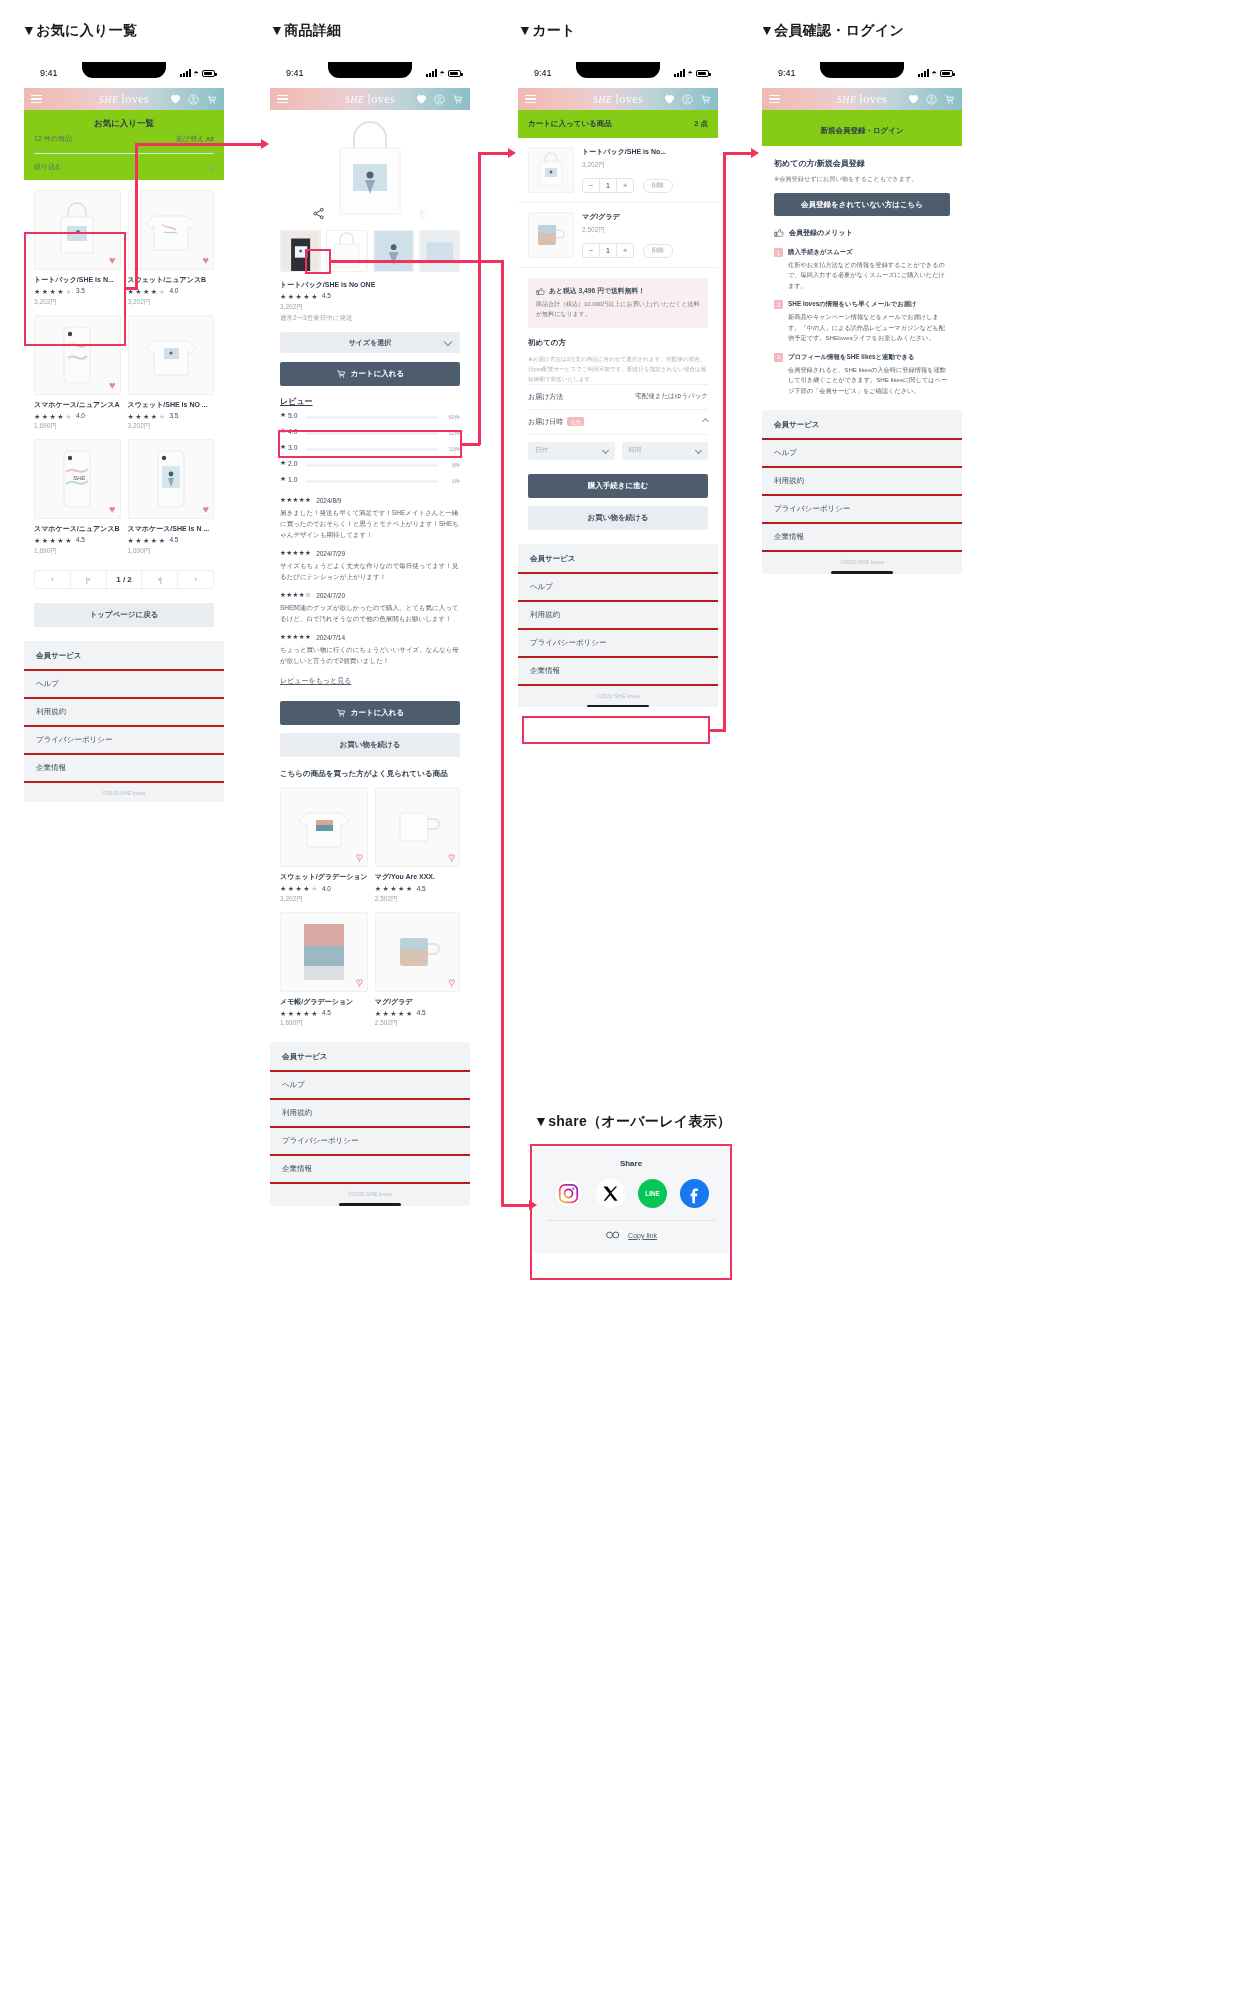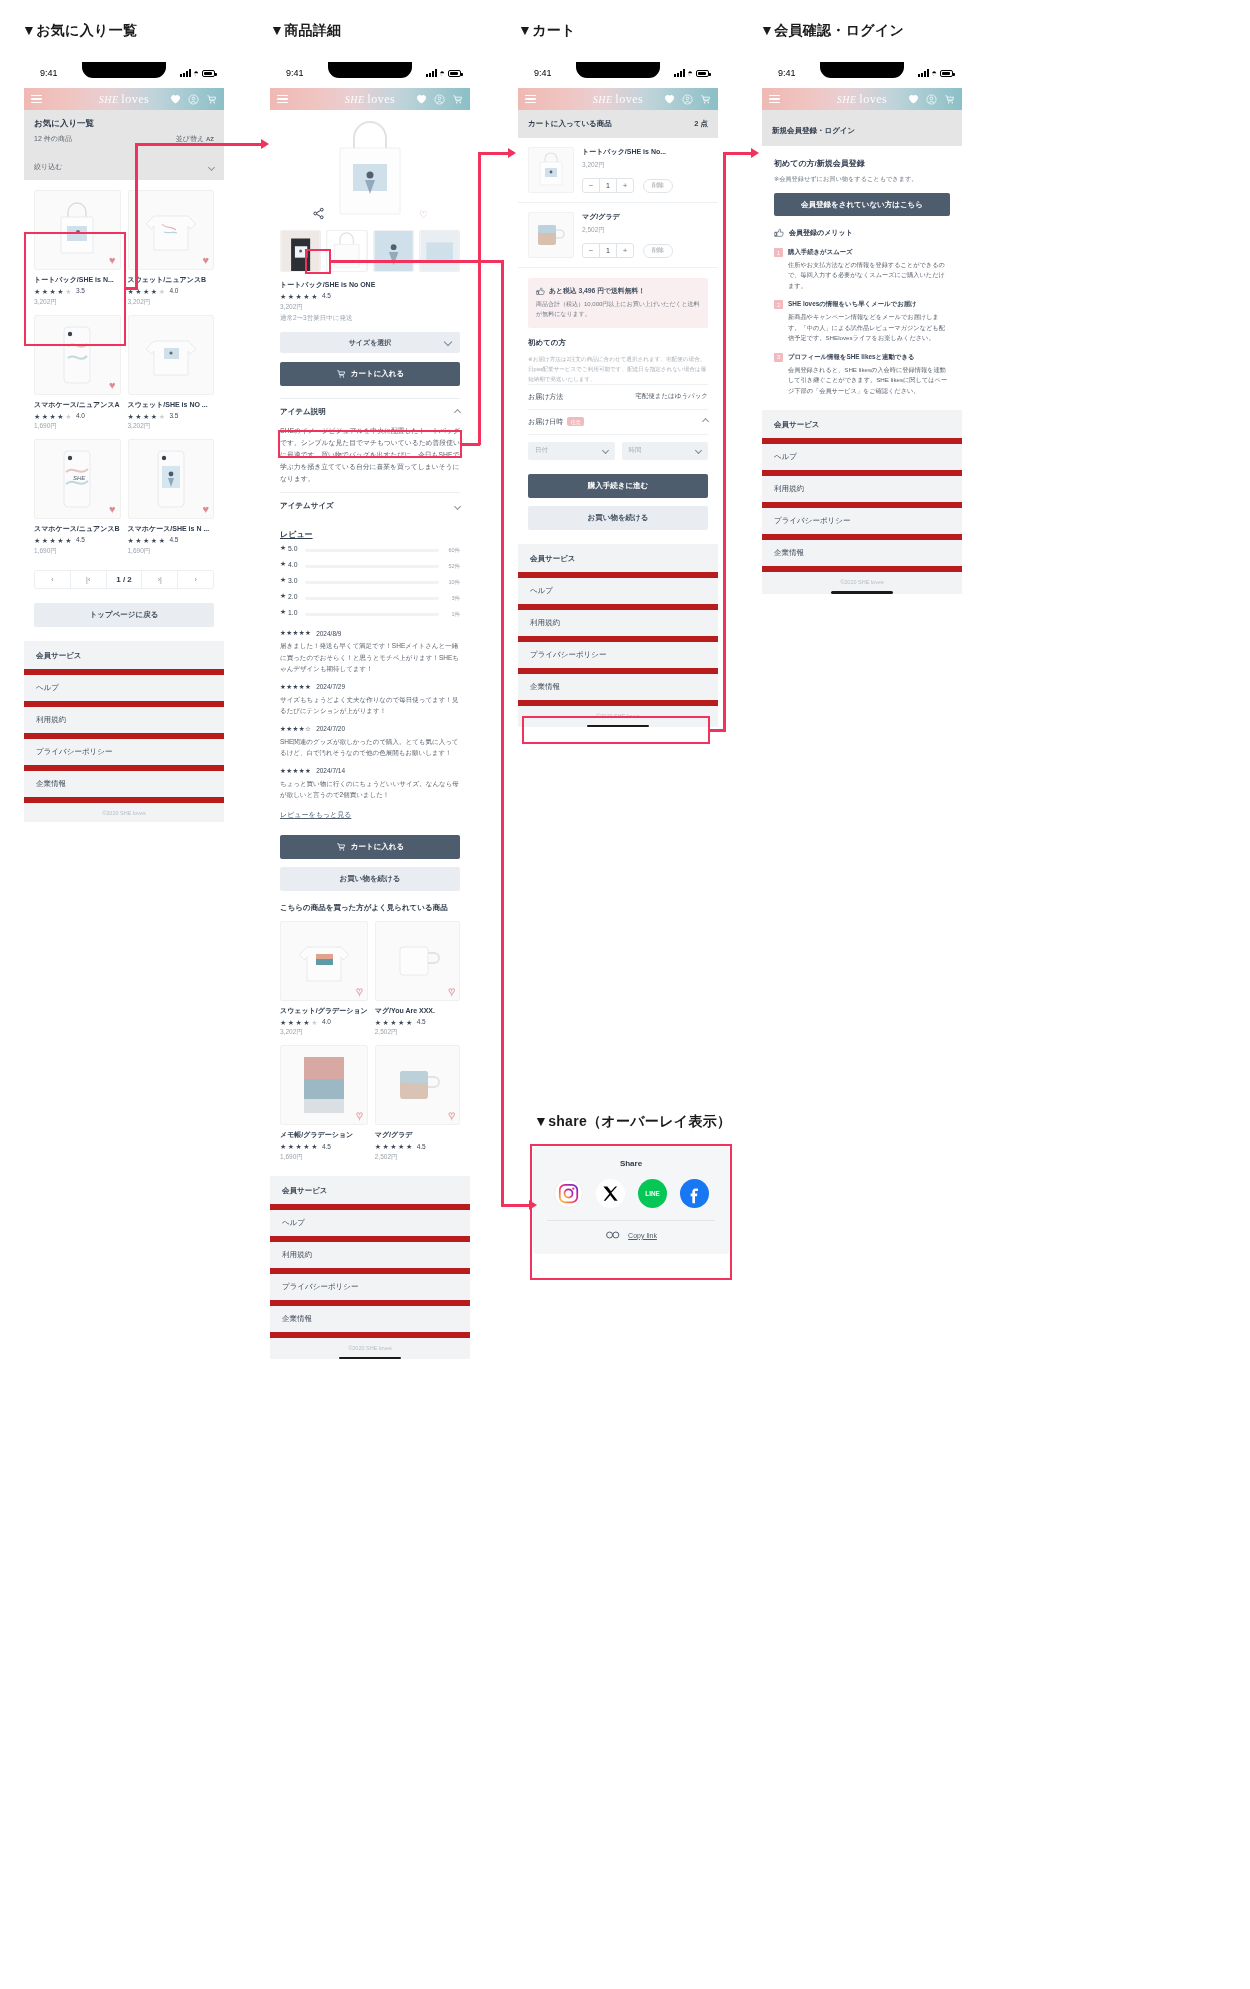--- a/index.html
+++ b/index.html
@@ -75,22 +75,23 @@
     font-size: 10px; color:#fff; letter-spacing:.4px;
     opacity:.95;
   }
   .appbar .logo small{font-size:12px;font-style:normal;letter-spacing:.5px;}
   .appbar .acts { margin-left:auto; display:flex; align-items:center; gap:7px; color:#fff; }
   .appbar .acts svg { display:block; }
 
   
   .scr { background:#fff; }
   .band {
-    background:#e5e5e5;
+    background:#84cc16;
     padding: 8px 10px;
+    text-align: center;
   }
   .band h3 { font-size: 8.5px; font-weight:bold; color:#2f3b4c; margin-bottom: 4px; }
   .row-sb { display:flex; align-items:center; justify-content:space-between; }
   .tiny { font-size:7px; }
 
   
   .grid { display:grid; grid-template-columns:1fr 1fr; gap:8px 7px; padding:10px 10px 4px; }
   .card { }
   .thumb {
     position:relative; width:100%; height:80px;
@@ -124,21 +125,21 @@
     height:24px; background:#4e5d6e; border-radius:2px;
     display:flex;align-items:center;justify-content:center; gap:5px;
     font-size:7.5px; color:#fff; font-weight:bold;
   }
   .btn-dark svg{display:block}
 
   
   .fmenu { margin-top:14px; background:#f1f3f5; padding: 2px 0 0; }
   .fmenu .fit {
     padding:8px 12px; font-size:7.5px; color:#3c4858;
-    border-bottom:6px solid #b91c1c;
+    border-bottom:2px solid #b91c1c;
   }
   .fmenu .fit.first { font-weight:bold; }
   .fmenu .fit:last-of-type { border-bottom:none; }
   .copy { text-align:center; font-size:5.5px; color:#b6bec6; padding:7px 0 6px; }
   .homebar { width:62px;height:2.5px;background:#1a1a1a;border-radius:2px;margin:0 auto 5px; }
 
   
   .hero { height:120px; display:flex;align-items:center;justify-content:center; background:#fff; position:relative; }
   .share-btn {
     position:absolute; left:40px; bottom:8px; width:17px;height:17px;
@@ -574,31 +575,20 @@
           <svg width="10" height="10" viewBox="0 0 24 24">
               <path d="M3 4h3l3 11h10" fill="none" stroke="#fff" stroke-width="1.8"></path>
               <path d="M7 7h14l-2 6H8.5" fill="none" stroke="#fff" stroke-width="1.8"></path>
               <circle cx="10" cy="19" r="1.5" fill="#fff"></circle>
               <circle cx="18" cy="19" r="1.5" fill="#fff"></circle>
             </svg>
           <span>カートに入れる</span>
         </div>
       </div>
 
-      <div style="margin-top:12px">
-        <div class="acc">
-          <span>アイテム説明</span>
-            <span class="chev up"></span>
-        </div>
-        <div class="desc">SHEのイメージビジュアルを中央に配置したトートバッグです。シンプルな見た目でマチもついているため普段使いに最適です。買い物でバッグを出すたびに、今日もSHEで学ぶ力を掻き立てている自分に喜業を買ってしまいそうになります。</div>
-        <div class="acc">
-          <span>アイテムサイズ</span>
-            <span class="chev"></span>
-        </div>
-      </div>
 
       <div class="revwrap">
         <div class="revtitle">レビュー</div>
 
         <div class="rbar">
             <span class="lbl">★<b style="font-weight:normal">5.0</b></span>
             <span class="track"><span class="fill" style="width:82%"></span></span>
             <span class="cnt">60件</span>
           </div>
         <div class="rbar">

